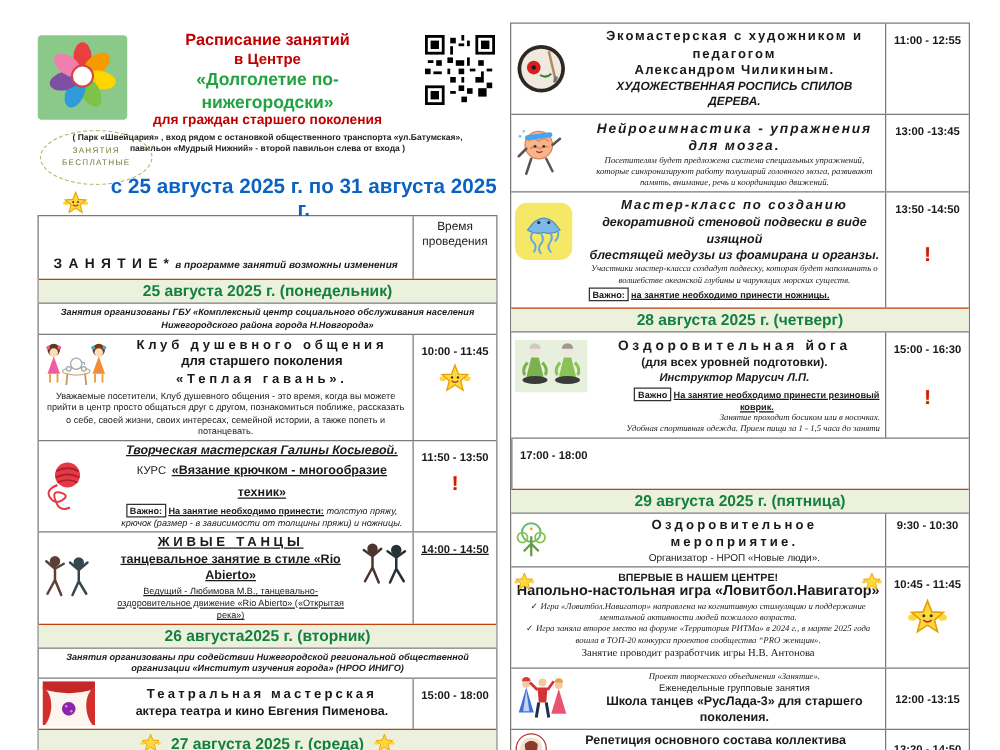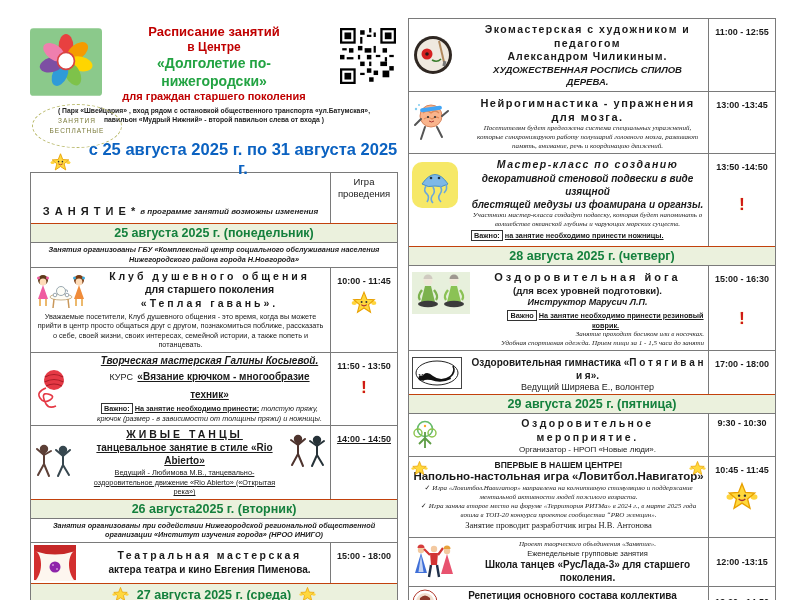--- a/index.html
+++ b/index.html
@@ -169,21 +169,21 @@
     </div>
 
     <div class="tbl">
 
       <div class="row thdr">
         <div class="cell-main">
           <span class="thdr-act">З А Н Я Т И Е *</span>
           <span class="thdr-note">в программе занятий возможны изменения</span>
         </div>
         <div class="cell-time thdr-time">
-          <div>Игра</div>
+          <div>Время</div>
           <div>проведения</div>
         </div>
       </div>
 
       <div class="dayband">25 августа 2025 г. (понедельник)</div>
       <div class="org">Занятия организованы  ГБУ «Комплексный центр социального обслуживания населения Нижегородского района города  Н.Новгорода»</div>
 
       <div class="row" style="min-height:78px;">
         <div class="cell-main">
           <svg class="icon-lt" width="54" height="46" viewBox="0 0 54 46">
@@ -362,21 +362,21 @@
             <path d="M11 12 Q15 8 19 12 Q23 8 27 12 M12 18 Q16 15 20 18 Q24 15 27 17" fill="none" stroke="#e08a5a" stroke-width="1.2"></path>
             <rect x="8" y="6" width="22" height="4" rx="2" fill="#42a5f5" transform="rotate(-8 19 8)"></rect>
             <circle cx="16" cy="16" r="1.1" fill="#333"></circle>
               <circle cx="23" cy="16" r="1.1" fill="#333"></circle>
             <path d="M17 20 Q19.5 22 22 20" fill="none" stroke="#a33"></path>
             <path d="M13 26 L9 38 M25 26 L30 36 M9 18 L3 24 M30 15 L36 10" stroke="#555" stroke-width="2" stroke-linecap="round" fill="none"></path>
             <circle cx="4" cy="8" r="1.2" fill="#7ecbf0"></circle>
               <circle cx="7" cy="4" r="1" fill="#7ecbf0"></circle>
           </svg>
           <div class="pad-l" style="padding-top:2px;">
-            <div class="title-b" style="font-size:11px;letter-spacing:1.5px;">Нейрогимнастика - упражнения для мозга.</div>
+            <div class="title-b" style="font-style:italic;font-size:11px;letter-spacing:1.5px;">Нейрогимнастика - упражнения для мозга.</div>
             <div class="desc-i">Посетителям будет предложена система специальных упражнений, которые синхронизируют работу полушарий головного мозга, развивают память, внимание, речь и координацию движений.</div>
           </div>
         </div>
         <div class="cell-time">
           <div class="time">13:00 -13:45</div>
         </div>
       </div>
 
       <div class="row" style="min-height:92px;">
         <div class="cell-main">
@@ -437,34 +437,20 @@
             <div class="desc-i" style="text-align:right;">Удобная спортивная одежда. Прием пищи за 1 - 1,5 часа до заняти</div>
           </div>
         </div>
         <div class="cell-time">
           <div class="time">15:00 - 16:30</div>
           <div class="excl" style="margin-top:26px;">!</div>
         </div>
       </div>
 
       <div class="row" style="min-height:40px;">
-        <div class="cell-main">
-          <svg class="icon-l" width="50" height="32" viewBox="0 0 50 32">
-            <rect x="0.5" y="0.5" width="49" height="31" fill="#fff" stroke="#444"></rect>
-            <ellipse cx="25" cy="16" rx="21" ry="12" fill="none" stroke="#222"></ellipse>
-            <path d="M9 22 Q13 12 21 19 Q29 25 38 19 L39 22 Q29 27 19 23 Q13 22 11 24 Z" fill="#111"></path>
-            <circle cx="9" cy="21" r="2.6" fill="#111"></circle>
-            <path d="M7.5 19 l-1 -2 l2 .6 Z M10.5 19 l1 -2 l-2 .6 Z" fill="#111"></path>
-            <path d="M38 20 Q44 15 41 9" fill="none" stroke="#111" stroke-width="1.6"></path>
-          </svg>
-          <div class="pad-l" style="padding-top:3px;">
-            <div class="title-b" style="font-size:10px;">Оздоровительная гимнастика «П о т я г и в а н и я».</div>
-            <div style="font-size:9px;">Ведущий Ширяева Е., волонтер</div>
-          </div>
-        </div>
         <div class="cell-time">
           <div class="time">17:00 - 18:00</div>
         </div>
       </div>
 
       <div class="dayband">29 августа 2025 г. (пятница)</div>
 
       <div class="row" style="min-height:28px;">
         <div class="cell-main">
           <svg class="icon-l" width="26" height="30" viewBox="0 0 26 30">

